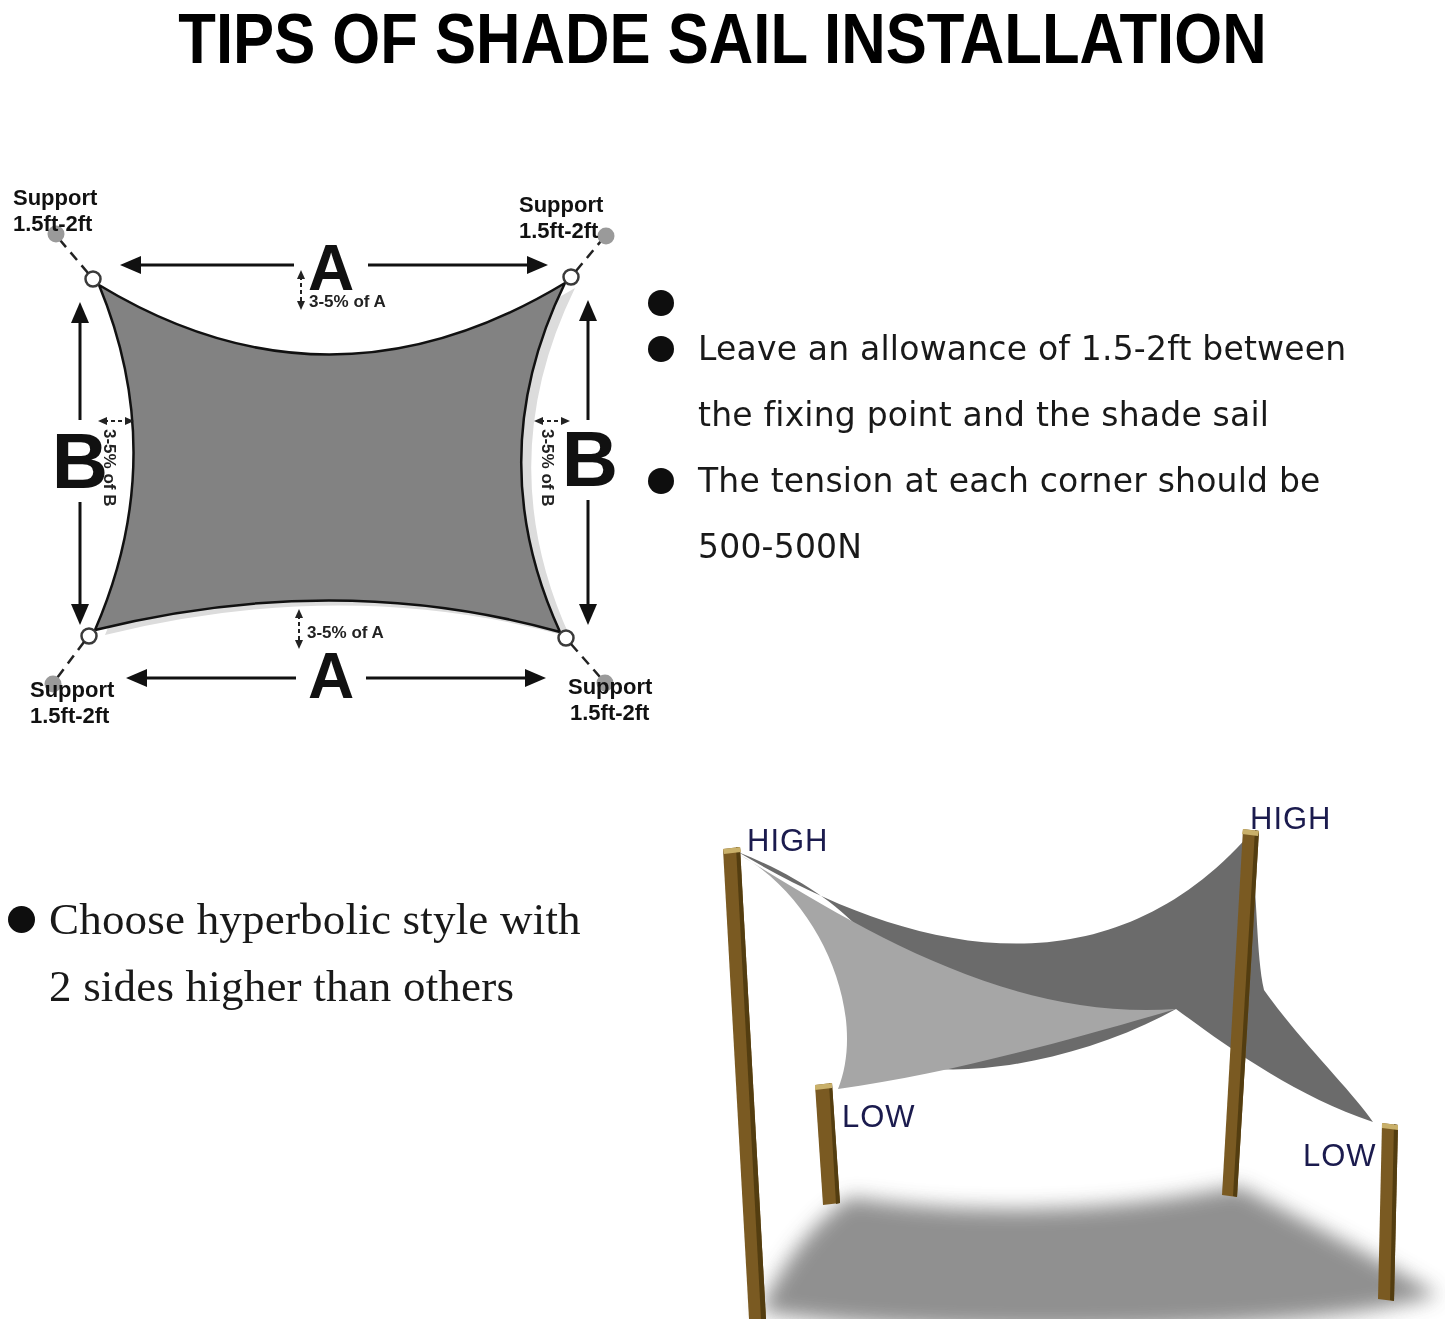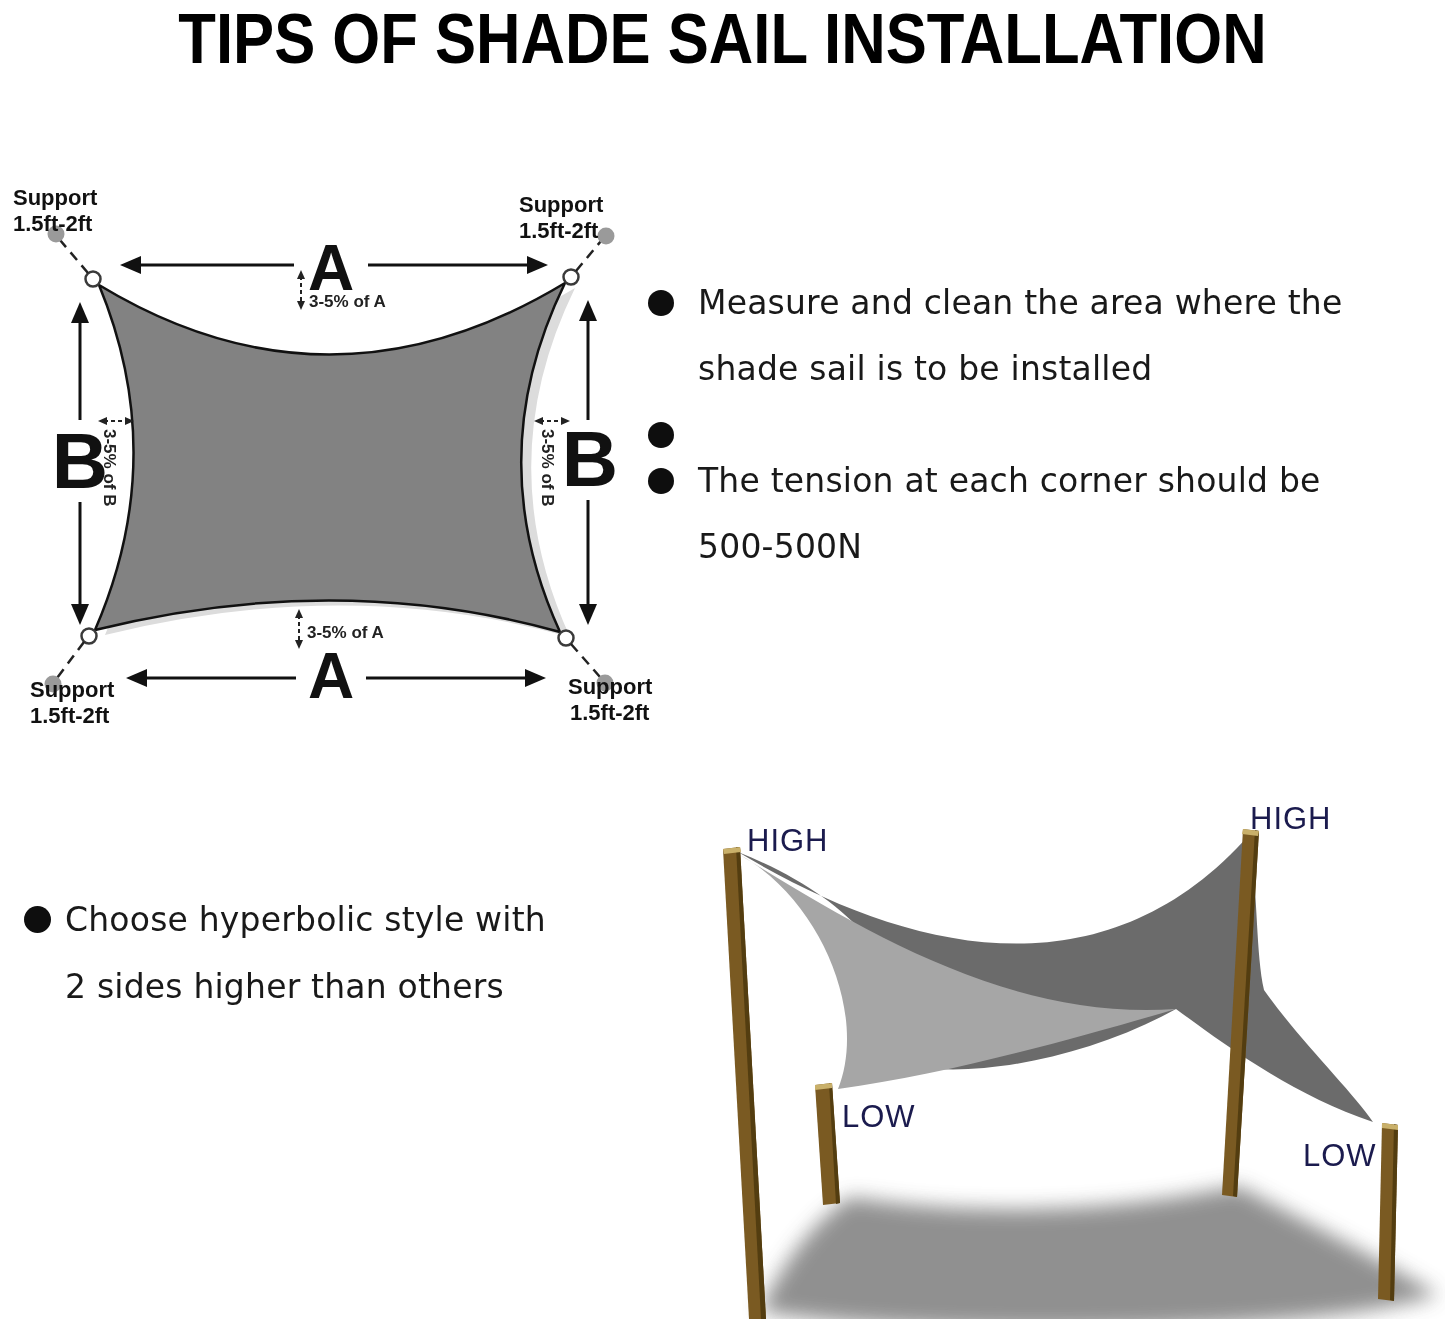--- a/index.html
+++ b/index.html
@@ -10,21 +10,21 @@
   #title{position:absolute;top:4px;left:0;right:0;text-align:center;
          font-family:"Liberation Sans",sans-serif;font-weight:bold;font-size:70px;line-height:1;
          color:#000;transform:scaleX(0.88);transform-origin:50% 0;letter-spacing:0px;white-space:nowrap;}
 
   
   .tips{position:absolute;list-style:none;margin:0;padding:0;}
   .tips li{display:flex;align-items:flex-start;}
   .dot{flex:0 0 auto;border-radius:50%;background:#0e0e0e;}
   #tips-right{left:648px;top:270px;width:800px;font-size:33px;line-height:66px;}
   #tips-right .dot{width:26px;height:26px;margin:20px 24px 0 0;}
-  #tips-left{left:24px;top:886px;width:645px;font-size:33px;line-height:67px;}
+  #tips-left{left:8px;top:886px;width:645px;font-size:45px;line-height:67px;font-family:Liberation Serif, serif;}
   #tips-left .dot{width:27px;height:27px;margin:20px 14px 0 0;}
   .tip-text{white-space:pre-line;color:#191919;letter-spacing:.2px;}
 
   svg text{font-family:"Liberation Sans",sans-serif;}
   .lbl{font-weight:bold;fill:#111;}
   .dim-letter{font-weight:bold;fill:#111;}
   .pct{font-weight:bold;fill:#222;}
   .hilo{fill:#1b1b4e;font-size:31px;letter-spacing:1px;}
 </style>
 </head>
@@ -129,25 +129,25 @@
       <line x1="299" y1="445" x2="299" y2="473"></line>
     </g>
     <polygon points="299,439 295,448 303,448" fill="#222"></polygon>
     <polygon points="299,479 295,470 303,470" fill="#222"></polygon>
     <text class="pct" font-size="17" x="307" y="468">3-5% of A</text>
   </svg>
 
   <ul id="tips-right" class="tips">
     <li>
       <span class="dot"></span>
-      <span class="tip-text">Measure and clean the area where the
-shade sail is to be installed</span>
-    </li>
-    <li>
-      <span class="dot"></span>
+    </li>
+    <li>
+      <span class="dot"></span>
+      <span class="tip-text">Leave an allowance of 1.5-2ft between
+the fixing point and the shade sail</span>
     </li>
     <li>
       <span class="dot"></span>
       <span class="tip-text">The tension at each corner should be
 500-500N</span>
     </li>
   </ul>
 
   <ul id="tips-left" class="tips">
     <li>

